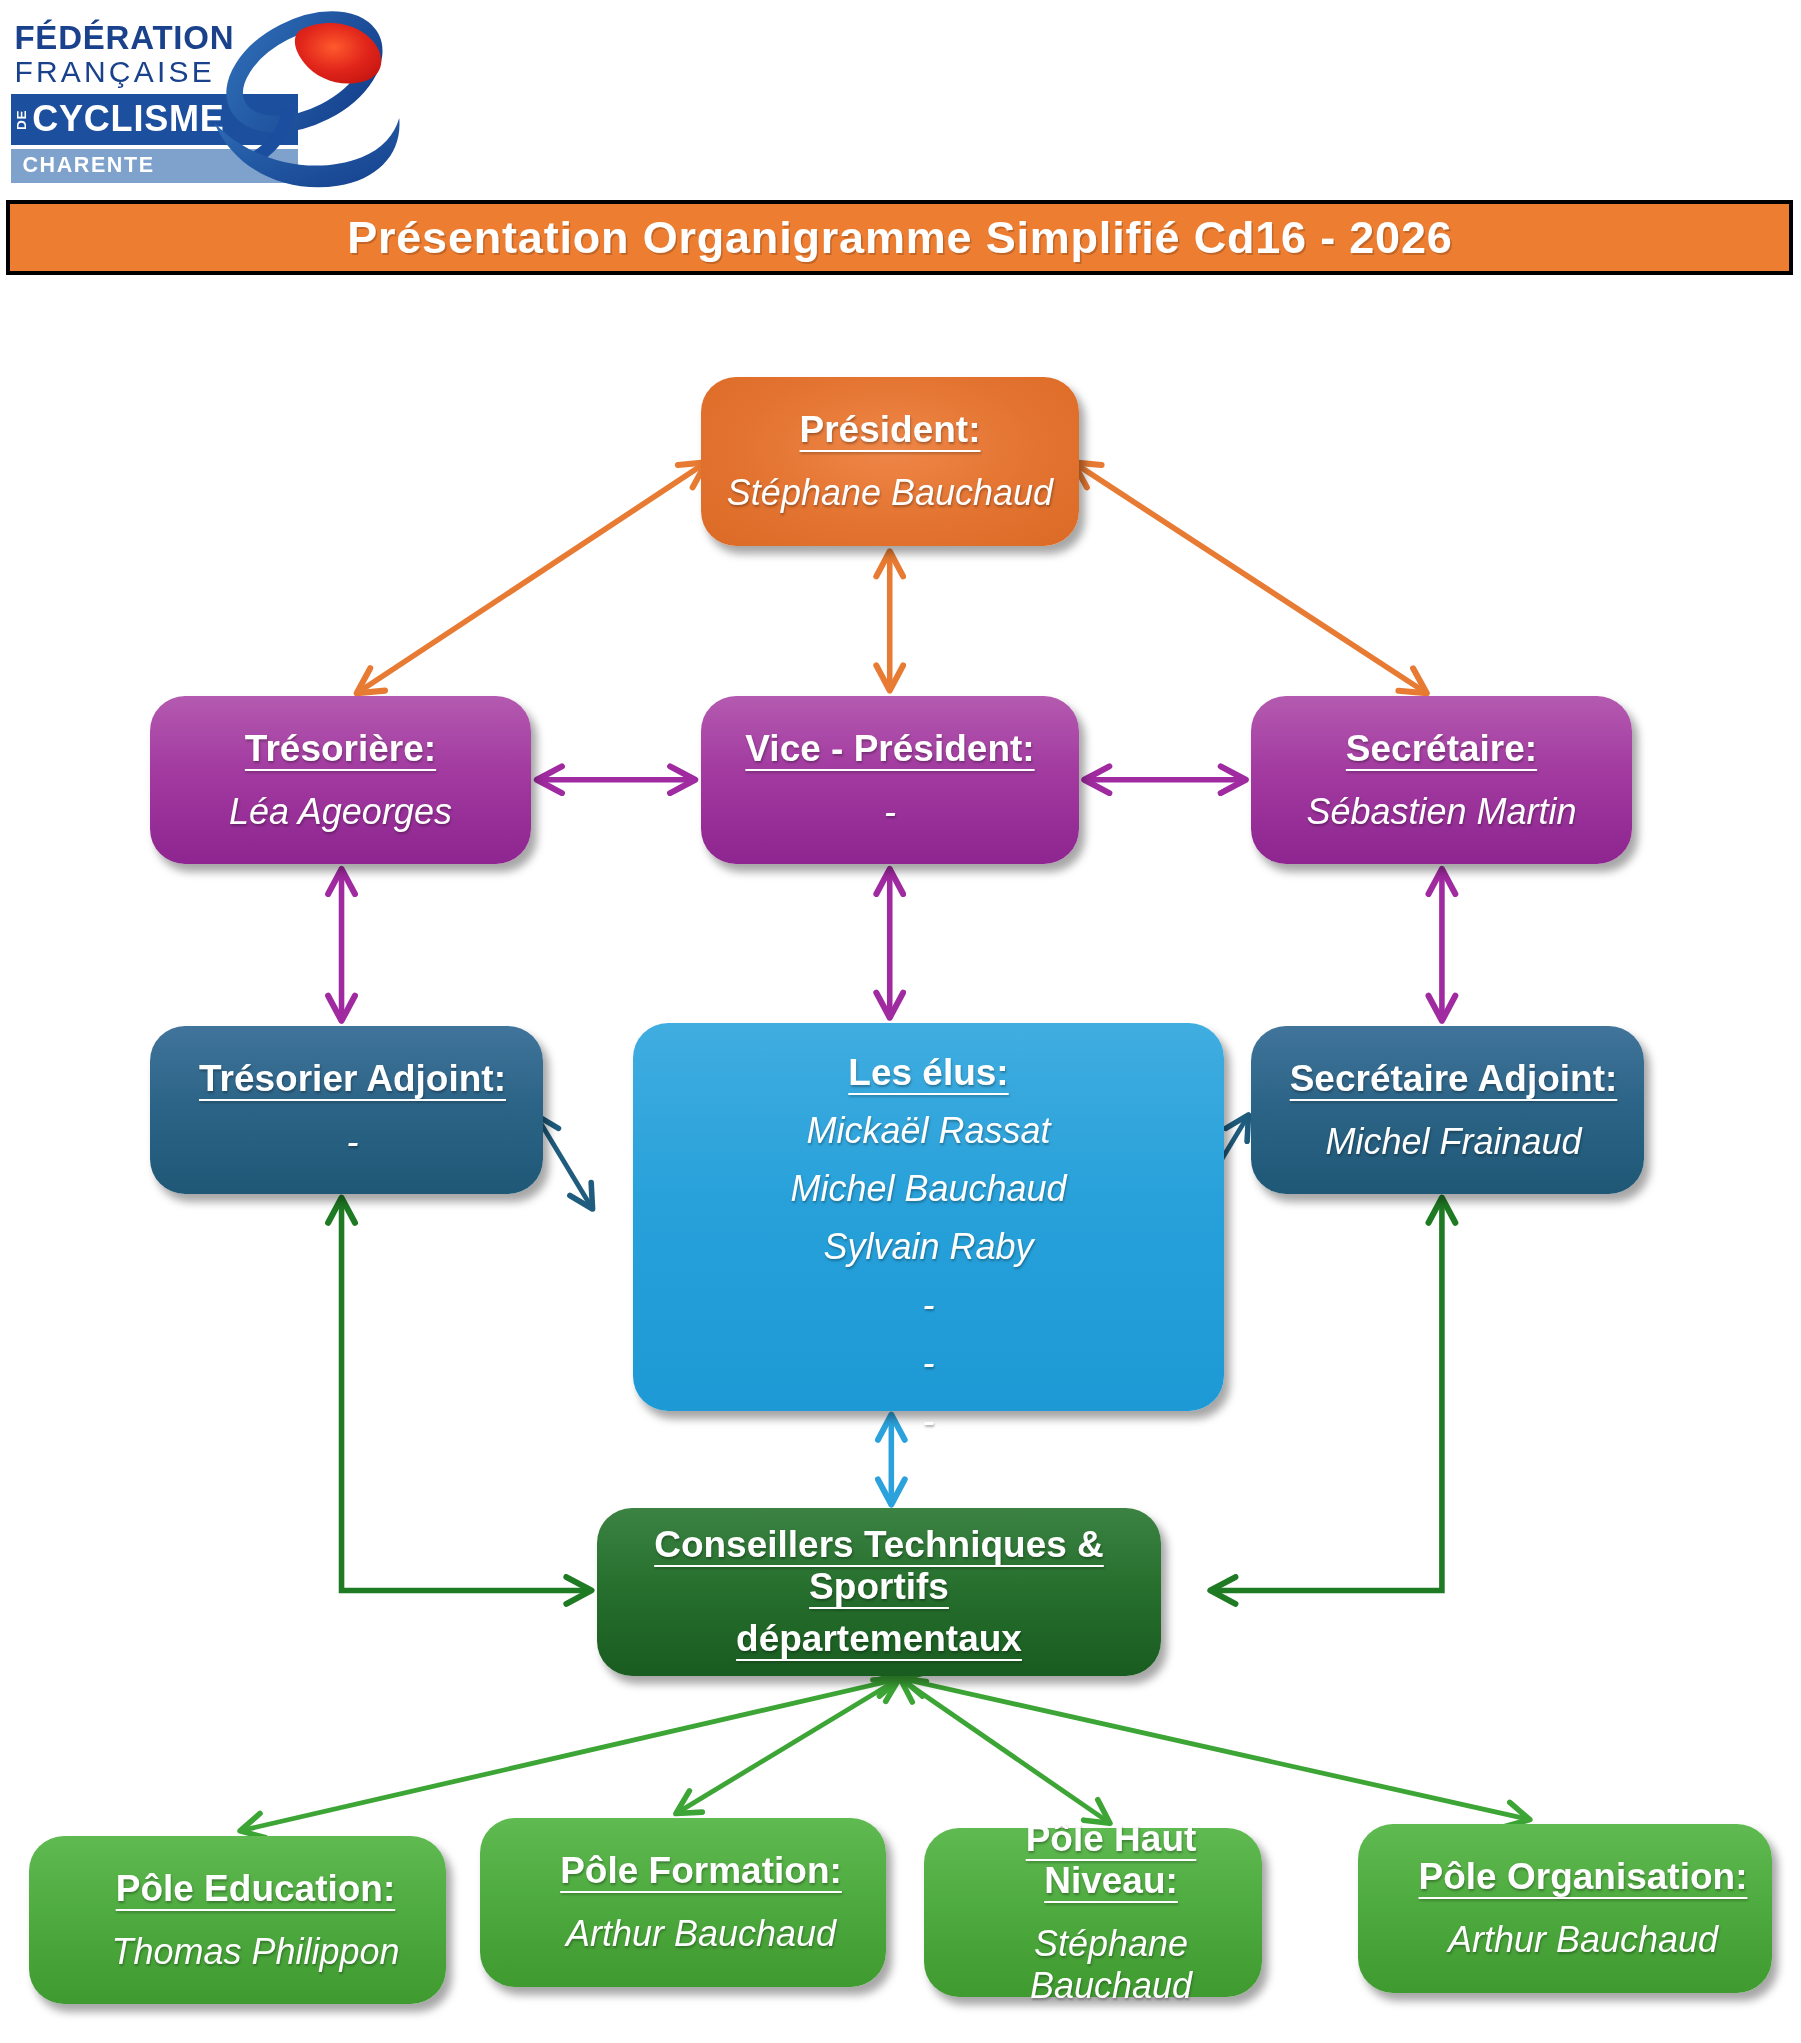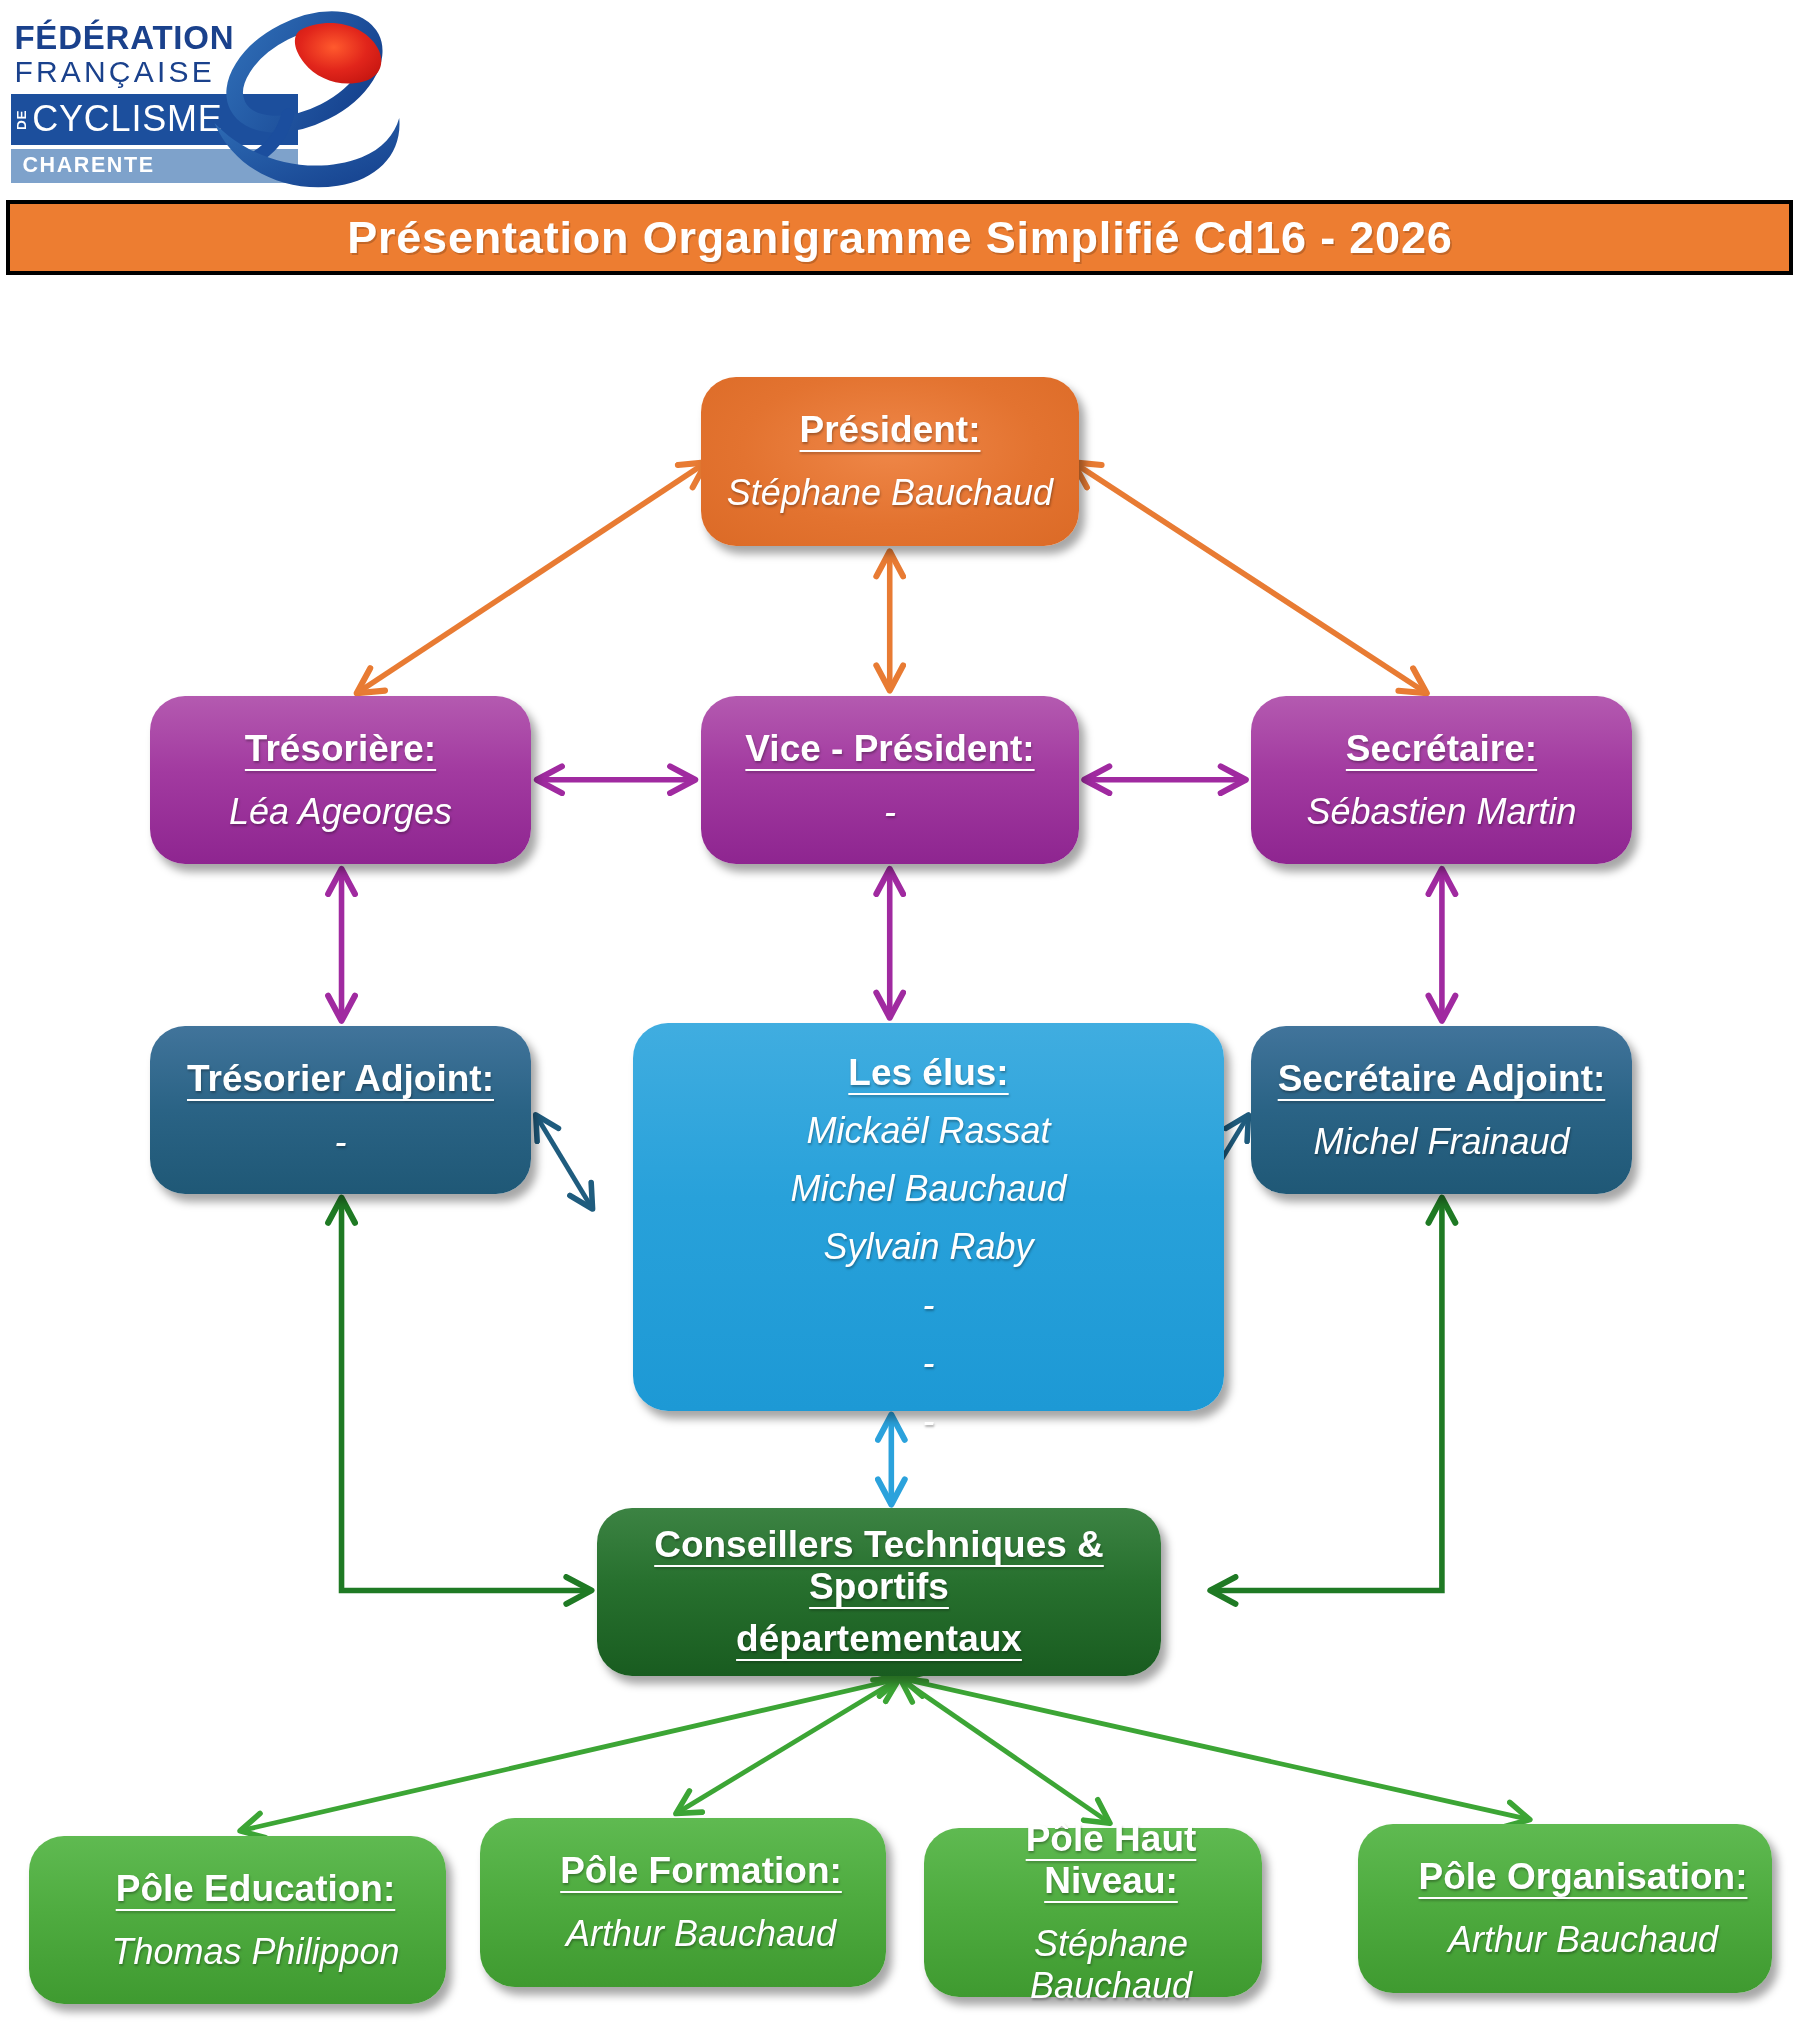--- a/index.html
+++ b/index.html
@@ -7,21 +7,21 @@
         font-family:"Liberation Sans",sans-serif;}
 
   
   .logo{position:absolute;left:8px;top:4.8px;width:403px;height:188px;}
   .logo-fed{position:absolute;left:6.4px;top:16px;color:#1A418C;line-height:1.06;}
   .logo-fed .l1{font-size:33px;font-weight:700;letter-spacing:0.8px;}
   .logo-fed .l2{font-size:30px;font-weight:400;letter-spacing:3.2px;}
   .logo-band{position:absolute;left:3.2px;top:89px;width:287px;height:51px;background:#1C4F9D;
              display:flex;align-items:center;color:#fff;}
   .logo-band .de{transform:rotate(-90deg);font-size:13.6px;font-weight:700;width:21px;letter-spacing:0.8px;}
-  .logo-band .cyc{font-size:36px;font-weight:400;letter-spacing:0.8px;}
+  .logo-band .cyc{font-size:36px;font-weight:700;letter-spacing:0.8px;}
   .logo-region{position:absolute;left:3.2px;top:144px;width:287px;height:34px;background:#7EA2CB;
                display:flex;align-items:center;padding-left:11.2px;box-sizing:border-box;
                color:#fff;font-size:21.5px;font-weight:700;letter-spacing:1.6px;}
   .logo-swoosh{position:absolute;left:202px;top:0;}
 
   
   .banner{position:absolute;left:6.4px;top:200px;width:1779px;height:67px;background:#ED7D31;
           border:4.8px solid #000;display:flex;align-items:center;justify-content:center;}
   .banner .t{font-size:45px;font-weight:700;color:#fff;letter-spacing:0.8px;
              text-shadow:1.6px 2.4px 0 rgba(0,0,0,0.18);}
@@ -30,21 +30,21 @@
   .node{position:absolute;border-radius:35px;color:#fff;display:flex;flex-direction:column;
         align-items:center;justify-content:center;text-align:center;gap:21px;
         box-shadow:5.6px 7.2px 8px rgba(0,0,0,0.35);}
   .node .t{font-weight:700;font-size:37px;text-decoration:underline;
            text-decoration-thickness:2.4px;text-underline-offset:8px;
            text-shadow:0.8px 1.6px 2.4px rgba(0,0,0,0.3);}
   .node .n{font-style:italic;font-size:36px;text-shadow:0.8px 1.6px 2.4px rgba(0,0,0,0.3);}
 
   .orange{background:radial-gradient(ellipse at 50% 42%,#EF8748 0%,#E37330 55%,#DB6A26 100%);}
   .purple{background:linear-gradient(#B45AB0 0%,#A23AA0 45%,#8E2590 100%);}
-  .teal{background:linear-gradient(#41749B 0%,#2A6385 50%,#1F5876 100%);}
+  .teal{background:linear-gradient(#41749B 0%,#2A6385 50%,#1F5876 100%);padding-left:12px;}
   .blue{background:linear-gradient(#40ADE0 0%,#28A1DA 45%,#1D99D5 100%);margin-left:36px;}
   .dkgreen{background:linear-gradient(#3C8343 0%,#27702E 45%,#195C20 100%);}
   .green{background:linear-gradient(#5FBA51 0%,#4FAC40 45%,#3F9A30 100%);padding-left:36px;}
 
   #n-president{left:701px;top:377px;width:378px;height:169px;}
   #n-tresoriere{left:150px;top:696px;width:381px;height:168px;}
   #n-vice{left:701px;top:696px;width:378px;height:168px;}
   #n-secretaire{left:1251px;top:696px;width:381px;height:168px;}
   #n-tres-adj{left:150px;top:1026px;width:381px;height:168px;}
   #n-elus{left:597px;top:1023px;width:591px;height:388px;justify-content:flex-start;

